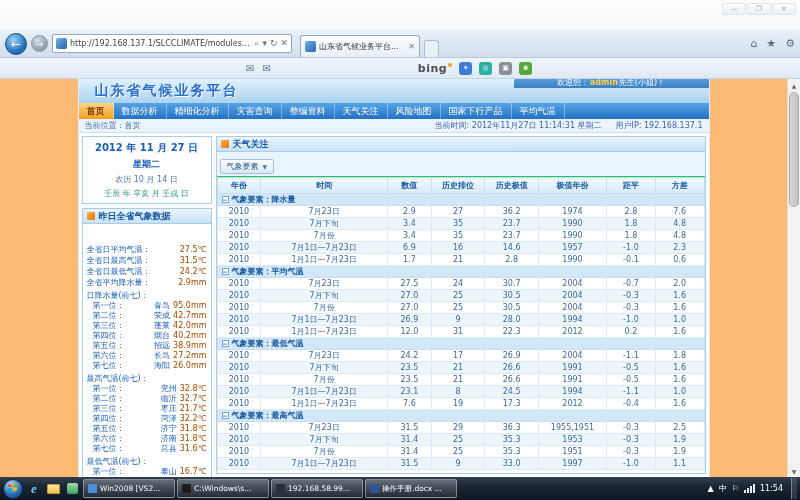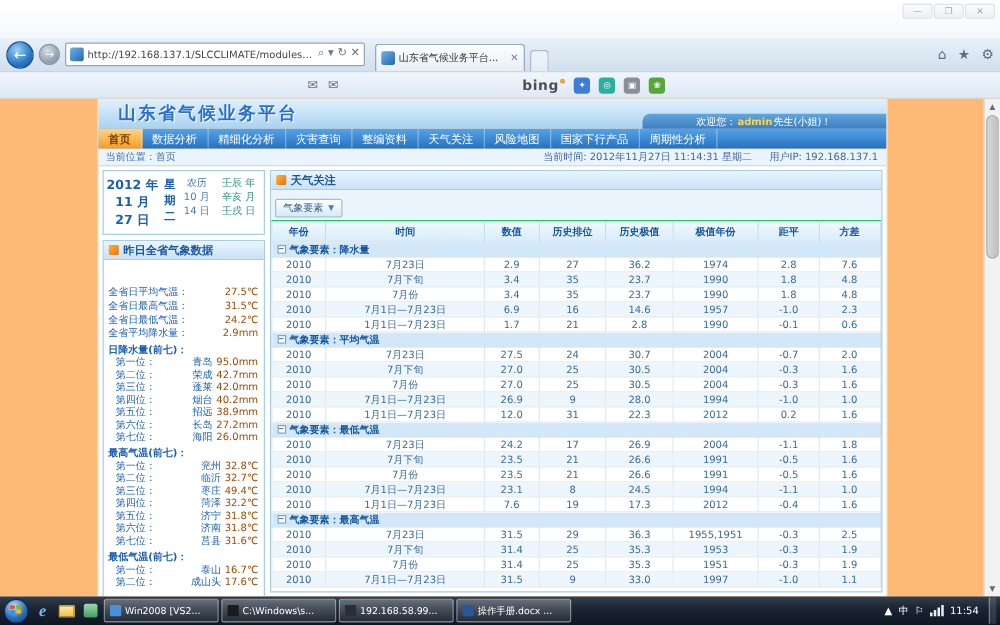--- a/index.html
+++ b/index.html
@@ -34,44 +34,44 @@
 
 .viewport{flex:1;position:relative;background:#fdba74;overflow:hidden;padding-right:13px}
 .vscroll{position:absolute;top:0;right:0;width:13px;height:100%;background:#f2f2f2;border-left:1px solid #ddd;z-index:5}
 .vs-arrow{font-size:6px;color:#6b6b6b;height:12px;display:flex;align-items:center;justify-content:center}
 .vs-arrow.bottom{position:absolute;bottom:0;left:0;width:12px}
 .vs-thumb{position:absolute;top:13px;left:1px;width:10px;height:115px;background:linear-gradient(90deg,#d7d7d7,#c0c0c0);border:1px solid #ababab;border-radius:5px}
 
 .page{width:632px;margin:0 auto;height:100%;display:flex;flex-direction:column;border-left:1px solid #e3edf6;border-right:1px solid #e3edf6}
 .ph{height:24px;flex:0 0 auto;background:linear-gradient(180deg,#e2f1fc,#a9d2f0);position:relative;display:flex;align-items:center}
 .ph-title{font-size:14px;font-weight:bold;color:#2a6fc9;padding-left:16px;letter-spacing:2px;text-shadow:1px 1px 0 rgba(255,255,255,.9)}
-.welcome{position:absolute;right:0;bottom:0;height:12px;width:195px;background:linear-gradient(#63a5dc,#3c7fc2);color:#fff;font-size:8px;display:flex;align-items:center;justify-content:center;border-radius:6px 0 0 0;white-space:nowrap}
+.welcome{position:absolute;right:0;bottom:15px;height:12px;width:195px;background:linear-gradient(#63a5dc,#3c7fc2);color:#fff;font-size:8px;display:flex;align-items:center;justify-content:center;border-radius:6px 0 0 0;white-space:nowrap}
 .welcome .u{color:#ffd24a;font-weight:bold;margin:0 1px}
 .pnav{height:16px;flex:0 0 auto;background:linear-gradient(#57a3e6,#2471c2);display:flex;font-size:9px;color:#fff}
 .pnav-item{padding:0 8px;display:flex;align-items:center;border-right:1px solid rgba(255,255,255,.35)}
 .pnav-item.active{background:linear-gradient(#ffd585,#f49d22);color:#7a3e00;font-weight:bold}
 .crumbrow{height:14px;flex:0 0 auto;background:#eaf4fc;border-bottom:1px solid #c9dff0;display:flex;align-items:center;justify-content:space-between;padding:0 6px;font-size:8px}
 .crumb{color:#4a6fa5}
 .statusline{color:#3f66a8;display:flex;gap:14px}
 .content{flex:1;display:flex;gap:4px;padding:3px;overflow:hidden;background:#fff}
 .sidebar{width:130px;flex:0 0 auto;display:flex;flex-direction:column;gap:4px}
 .panel{border:1px solid #a9cce9;background:#fff}
 .panel-h{height:15px;background:linear-gradient(#eaf5fe,#c8e2f6);border-bottom:1px solid #a9cce9;display:flex;align-items:center;gap:4px;padding:0 4px}
 .panel-ic{width:8px;height:8px;border-radius:1px;background:linear-gradient(135deg,#ffb13d,#e87410);flex:0 0 auto}
 .panel-t{font-size:9px;font-weight:bold;color:#18589e;white-space:nowrap}
-.date-body{padding:4px 2px;text-align:center;display:flex;flex-direction:row;gap:3px}
+.date-body{padding:4px 2px;text-align:center;display:flex;flex-direction:column;gap:3px}
 .dl1{font-size:10px;font-weight:bold;color:#1a5fb4}
 .dl2{font-size:9px;font-weight:bold;color:#1a5fb4}
 .dl3{font-size:8px;color:#4a7ab5}
 .dl4{font-size:8px;color:#2e9383}
 .weather-body{padding:20px 4px;font-size:8px}
 .stat-row{display:flex;justify-content:space-between;line-height:11px}
 .stat-label{color:#1a5fb4}
 .stat-value{color:#a34a00}
-.sec-title{color:#1a5fb4;font-weight:bold;line-height:11px;margin-top:2px}
+.sec-title{color:#1a5fb4;font-weight:normal;line-height:11px;margin-top:2px}
 .rank-row{display:flex;justify-content:space-between;line-height:10px;padding-left:6px}
 .rank-label{color:#1a5fb4}
 .rank-station{color:#1a5fb4;margin-right:3px}
 .rank-num{color:#a34a00}
 
 .main{flex:1;display:flex;flex-direction:column;min-width:0}
 .main .panel{flex:1;display:flex;flex-direction:column;overflow:hidden}
 .filter-strip{background:#eaf4fc;border-bottom:1px solid #22c55e;padding:2px 3px;flex:0 0 auto}
 .filter-btn{display:inline-flex;align-items:center;gap:4px;font-size:8px;color:#2a5c8e;background:linear-gradient(#fcfeff,#d9e9f6);border:1px solid #9fc1dd;border-radius:2px;padding:1px 6px}
 .filter-btn .car{font-size:6px;color:#4a7ab5}
@@ -175,21 +175,21 @@
 
       <div class="pnav">
           <div class="pnav-item active">首页</div>
           <div class="pnav-item">数据分析</div>
           <div class="pnav-item">精细化分析</div>
           <div class="pnav-item">灾害查询</div>
           <div class="pnav-item">整编资料</div>
           <div class="pnav-item">天气关注</div>
           <div class="pnav-item">风险地图</div>
           <div class="pnav-item">国家下行产品</div>
-          <div class="pnav-item">周期性分析</div>
+          <div class="pnav-item">平均气温</div>
         </div>
 
       <div class="crumbrow">
         <span class="crumb">当前位置：首页</span>
         <span class="statusline">
           <span>当前时间: 2012年11月27日 11:14:31 星期二</span>
           <span>用户IP: 192.168.137.1</span>
         </span>
       </div>
 
@@ -264,21 +264,21 @@
                   <div class="rank-row">
                     <span class="rank-label">第一位：</span>
                     <span class="rank-val"><span class="rank-station">兖州</span><span class="rank-num">32.8℃</span></span>
                   </div>
                   <div class="rank-row">
                     <span class="rank-label">第二位：</span>
                     <span class="rank-val"><span class="rank-station">临沂</span><span class="rank-num">32.7℃</span></span>
                   </div>
                   <div class="rank-row">
                     <span class="rank-label">第三位：</span>
-                    <span class="rank-val"><span class="rank-station">枣庄</span><span class="rank-num">49.4℃</span></span>
+                    <span class="rank-val"><span class="rank-station">枣庄</span><span class="rank-num">21.7℃</span></span>
                   </div>
                   <div class="rank-row">
                     <span class="rank-label">第四位：</span>
                     <span class="rank-val"><span class="rank-station">菏泽</span><span class="rank-num">32.2℃</span></span>
                   </div>
                   <div class="rank-row">
                     <span class="rank-label">第五位：</span>
                     <span class="rank-val"><span class="rank-station">济宁</span><span class="rank-num">31.8℃</span></span>
                   </div>
                   <div class="rank-row">

